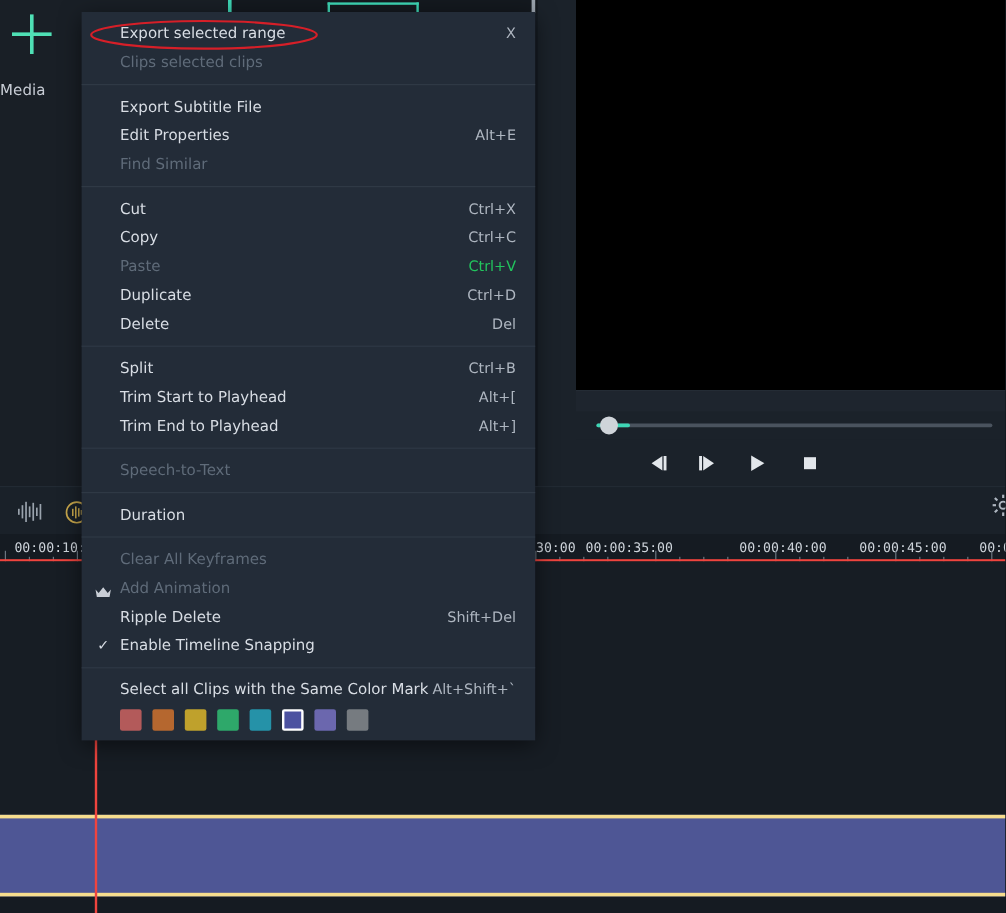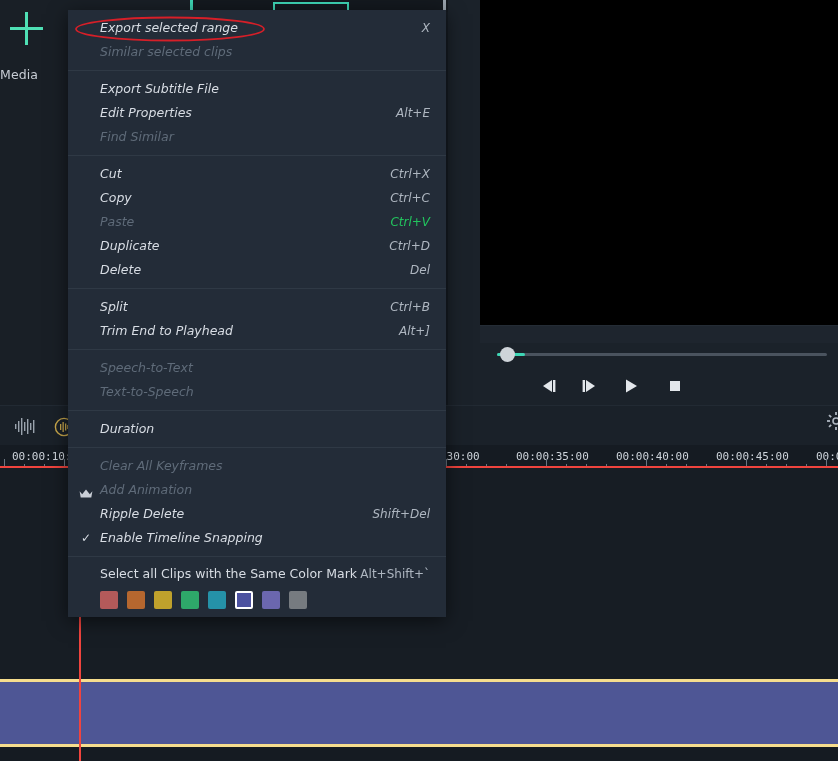--- a/index.html
+++ b/index.html
@@ -207,21 +207,20 @@
   }
   .mi {
     position: relative;
     height: 24px;
     line-height: 24px;
     padding: 0 18px 0 32px;
     color: #d8dde4;
     font-size: 12.5px;
     white-space: nowrap;
     cursor: default;
-    font-style: italic;
   }
   .mi.disabled { color: #5f6b79; }
   .mi .sc {
     position: absolute;
     right: 16px;
     top: 0;
     color: #aeb6c0;
     font-size: 12px;
   }
   .mi.disabled .sc { color: #22c55e; }
@@ -378,21 +377,21 @@
         <rect x="14" y="12.4" width="1.8" height="3" transform="rotate(-45 14.9 13.9)"></rect>
         <rect x="14" y="2.6" width="1.8" height="3" transform="rotate(45 14.9 4.1)"></rect>
         <rect x="2.2" y="12.4" width="1.8" height="3" transform="rotate(45 3.1 13.9)"></rect>
       </g>
     </svg>
   </div>
 
   <div class="ruler">
     <div class="rl-label" style="left:12px">00:00:10:0</div>
     <div class="rl-label" style="left:440px">:30:00</div>
-    <div class="rl-label" style="left:516px">00:00:35:00</div>
+    <div class="rl-label" style="left:488px">00:00:35:00</div>
     <div class="rl-label" style="left:616px">00:00:40:00</div>
     <div class="rl-label" style="left:716px">00:00:45:00</div>
     <div class="rl-label" style="left:816px">00:0</div>
 
     <div class="tick major" style="left:4px"></div>
     <div class="tick minor" style="left:24px"></div>
     <div class="tick minor" style="left:44px"></div>
     <div class="tick major" style="left:64px"></div>
     <div class="tick minor" style="left:84px"></div>
     <div class="tick minor" style="left:104px"></div>
@@ -423,21 +422,21 @@
   </div>
   <div class="playhead"></div>
 
   <div class="menu">
 
     <div class="mi">
       <span>Export selected range</span>
       <span class="sc">X</span>
     </div>
     <div class="mi disabled">
-      <span>Similar selected clips</span>
+      <span>Clips selected clips</span>
     </div>
 
     <div class="sep"></div>
 
     <div class="mi">
       <span>Export Subtitle File</span>
     </div>
     <div class="mi">
       <span>Edit Properties</span>
       <span class="sc">Alt+E</span>
@@ -469,31 +468,32 @@
       <span class="sc">Del</span>
     </div>
 
     <div class="sep"></div>
 
     <div class="mi">
       <span>Split</span>
       <span class="sc">Ctrl+B</span>
     </div>
     <div class="mi">
+      <span>Trim Start to Playhead</span>
+      <span class="sc">Alt+[</span>
+    </div>
+    <div class="mi">
       <span>Trim End to Playhead</span>
       <span class="sc">Alt+]</span>
     </div>
 
     <div class="sep"></div>
 
     <div class="mi disabled">
       <span>Speech-to-Text</span>
-    </div>
-    <div class="mi disabled">
-      <span>Text-to-Speech</span>
     </div>
 
     <div class="sep"></div>
 
     <div class="mi">
       <span>Duration</span>
     </div>
 
     <div class="sep"></div>
 

